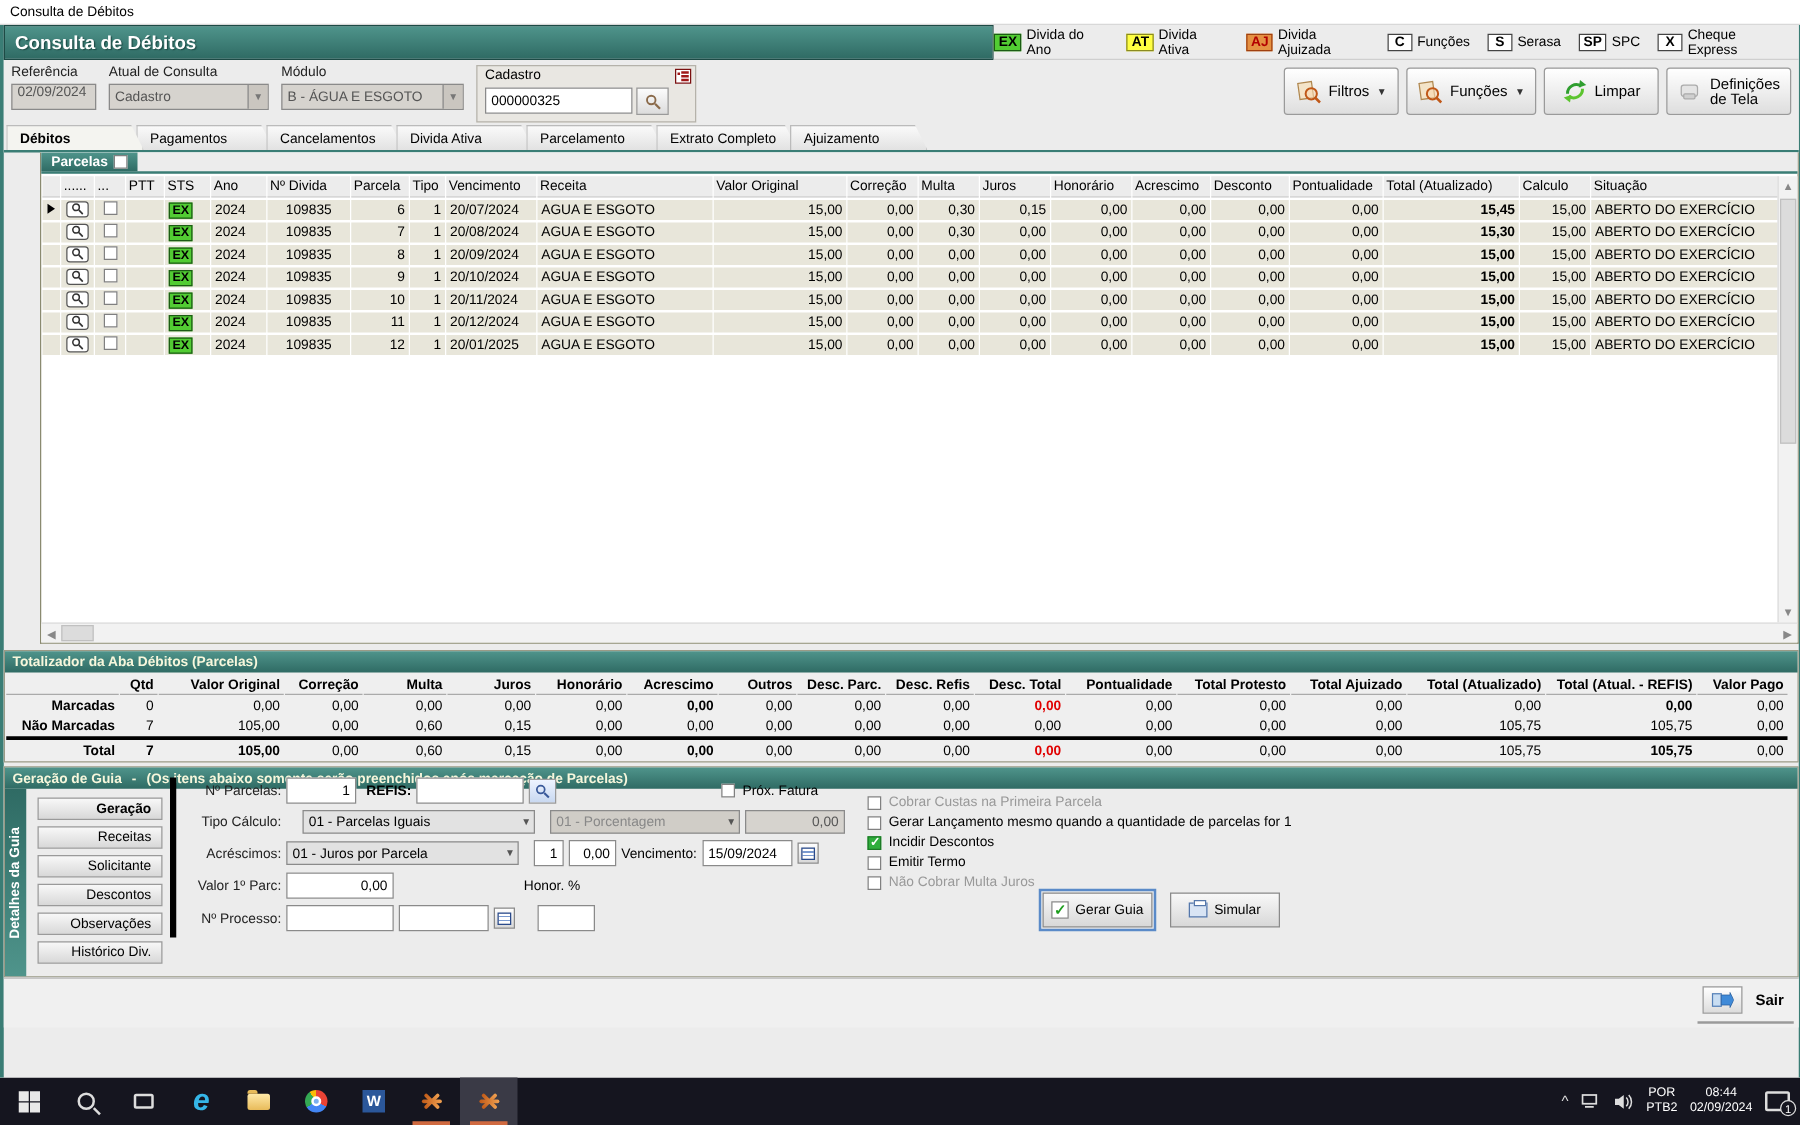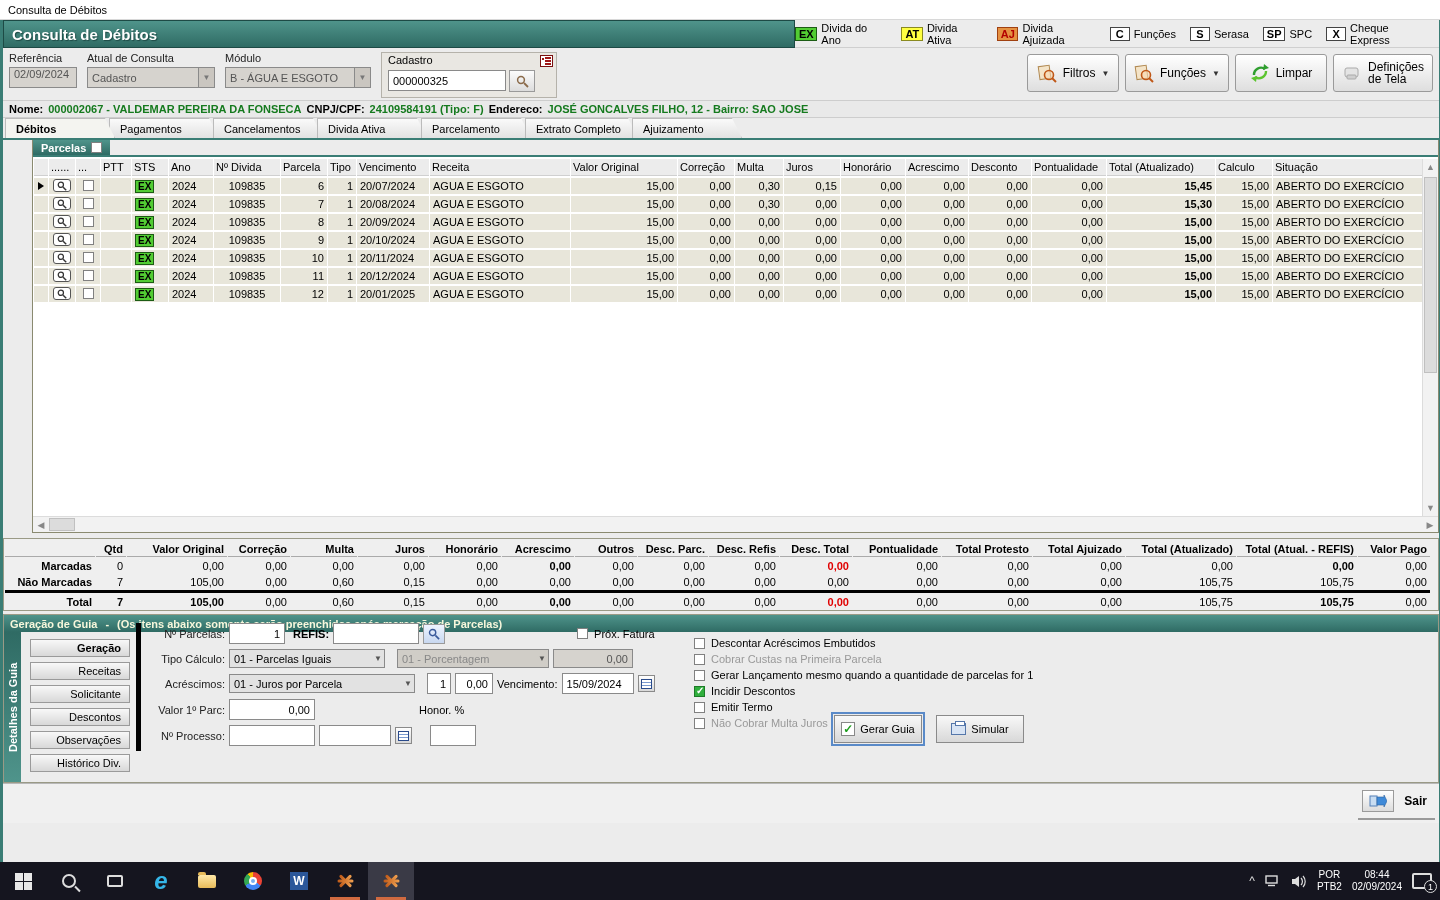--- a/index.html
+++ b/index.html
@@ -246,28 +246,20 @@
       <div class="tb-btn">
         <svg width="20" height="20" viewBox="0 0 20 20">
             <rect x="3" y="5" width="13" height="9" rx="2" fill="#e4e4e4" stroke="#aaa"></rect>
             <rect x="5" y="12" width="9" height="4" rx="1" fill="#cfcfcf" stroke="#aaa"></rect>
           </svg>
         <span style="text-align:left; line-height:12px;"><span>Definições</span><br><span>de Tela</span></span>
       </div>
     </div>
   </div>
 
-  <div class="namebar">
-    <span>Nome:</span>
-    <span class="gv">000002067 - VALDEMAR PEREIRA DA FONSECA</span>
-    <span>CNPJ/CPF:</span>
-    <span class="gv">24109584191 (Tipo: F)</span>
-    <span>Endereco:</span>
-    <span class="gv">JOSÉ GONCALVES FILHO, 12 - Bairro: SAO JOSE</span>
-  </div>
 
   <div class="tabsrow">
       <div class="tab active">Débitos</div>
       <div class="tab">Pagamentos</div>
       <div class="tab">Cancelamentos</div>
       <div class="tab">Divida Ativa</div>
       <div class="tab">Parcelamento</div>
       <div class="tab">Extrato Completo</div>
       <div class="tab">Ajuizamento</div>
     </div>
@@ -543,20 +535,21 @@
     </div>
     <div class="hscroll">
       <div class="a">◀</div>
       <div class="thumb"></div>
       <div class="track"></div>
       <div class="a">▶</div>
     </div>
   </div>
 
   <div class="total-section">
+    <div class="sec-bar">Totalizador da Aba Débitos (Parcelas)</div>
     <table class="tot">
       <colgroup>
           <col style="width:90px">
           <col style="width:30px">
           <col style="width:100px">
           <col style="width:62px">
           <col style="width:66px">
           <col style="width:70px">
           <col style="width:72px">
           <col style="width:72px">
@@ -689,21 +682,21 @@
               <line x1="8" y1="8" x2="12" y2="12" stroke="#3a5a9a" stroke-width="1.8"></line>
             </svg>
         </span>
         <span class="ckrow" style="margin:0 0 0 128px;">
           <span class="chk"></span>
           <span>Próx. Fatura</span>
         </span>
       </div>
       <div class="frow">
         <span class="flabel">Tipo Cálculo:</span>
-        <div class="sel" style="width:156px;">
+        <div class="sel" style="width:186px;margin-left:13px;">
             <span>01 - Parcelas Iguais</span>
             <span class="v">▼</span>
           </div>
         <div class="sel dis" style="width:152px; margin-left:8px;">
             <span>01 - Porcentagem</span>
             <span class="v">▼</span>
           </div>
         <div class="tbox dis" style="width:80px; text-align:right; line-height:19px; height:19px;">0,00</div>
       </div>
       <div class="frow">
@@ -730,24 +723,20 @@
         <input class="tbox" style="width: 86px;" value="">
         <input class="tbox" style="width: 72px;" value="">
         <span class="calbtn">
             <span class="cal-ico"></span>
           </span>
         <input class="tbox" style="width: 46px; margin-left: 14px;" value="">
       </div>
     </div>
 
     <div class="gera-checks">
-        <div class="ckrow">
-     <span class="chk"></span>
-     <span>Descontar Acréscimos Embutidos</span>
-        </div>
         <div class="ckrow dis">
      <span class="chk"></span>
      <span>Cobrar Custas na Primeira Parcela</span>
         </div>
         <div class="ckrow">
      <span class="chk"></span>
      <span>Gerar Lançamento mesmo quando a quantidade de parcelas for 1</span>
         </div>
         <div class="ckrow">
      <span class="chk checked"></span>

